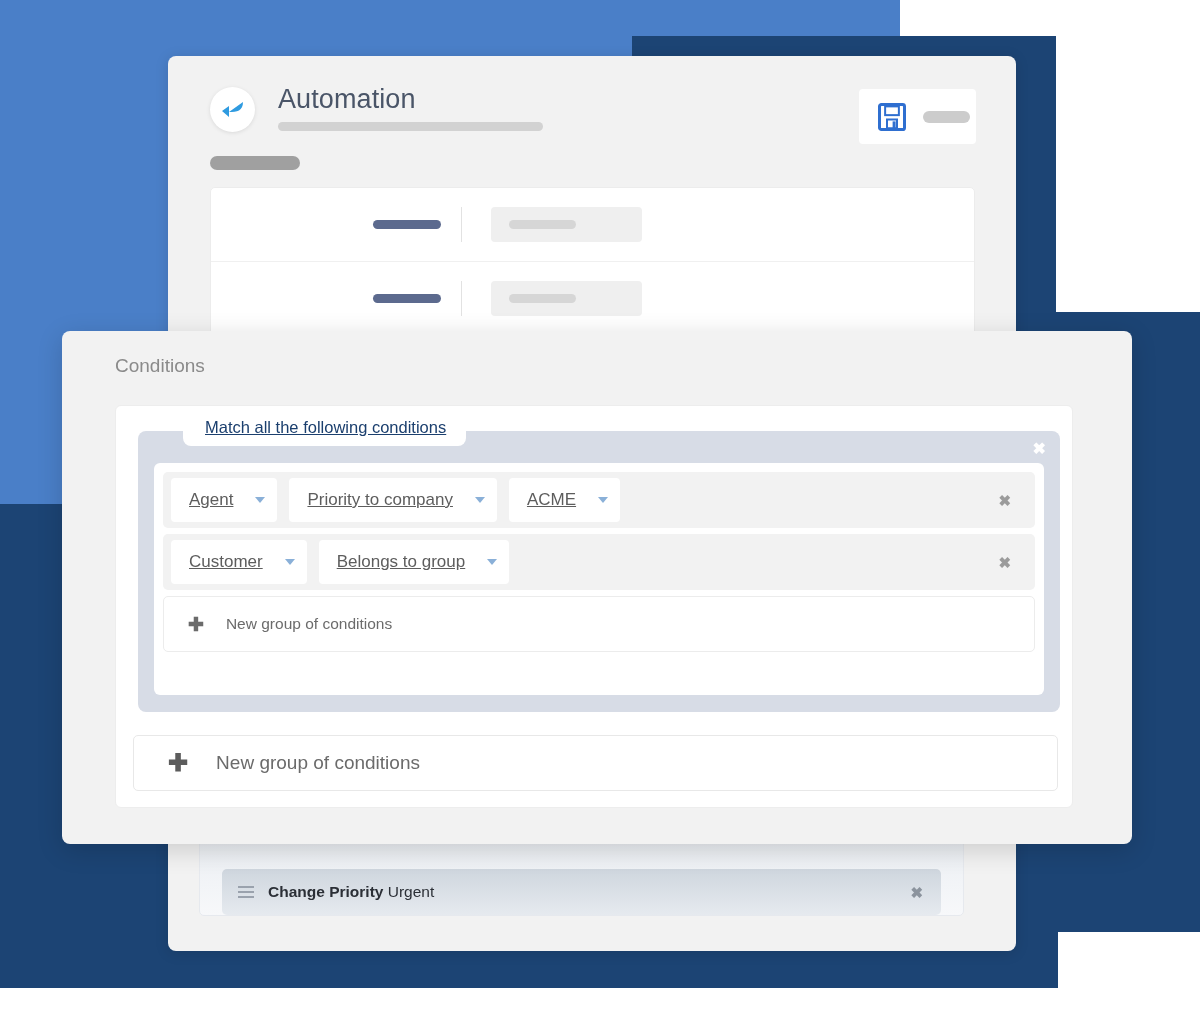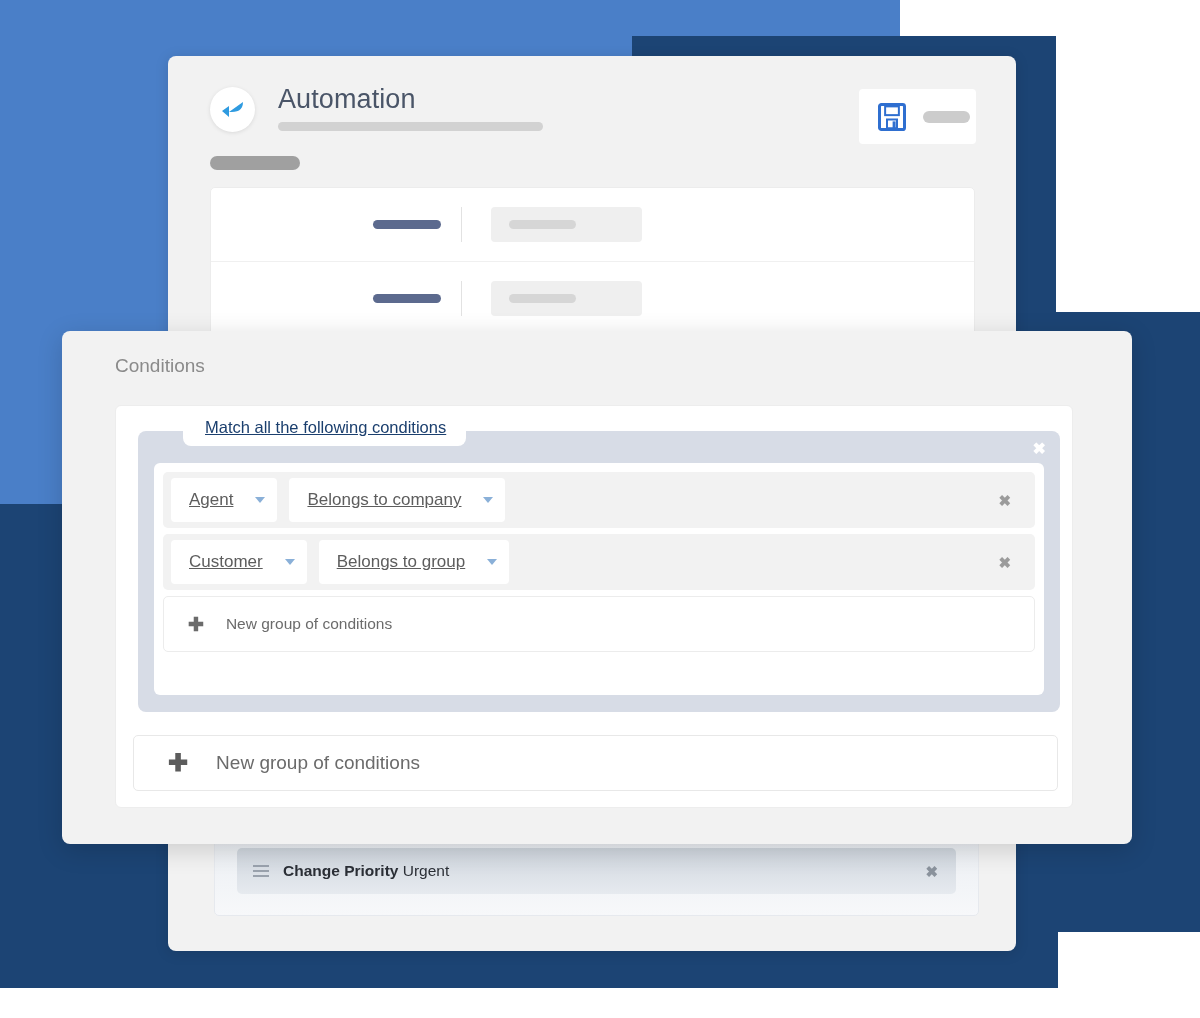--- a/index.html
+++ b/index.html
@@ -100,26 +100,26 @@
   }
   .skel-input {
     position: absolute; left: 280px; width: 151px; height: 35px;
     background: #efefef; border-radius: 4px;
     display: flex; align-items: center; padding-left: 18px;
   }
   .skel-input-pill { width: 67px; height: 9px; border-radius: 5px; background: #d6d6d6; }
 
   
   .action-area {
-    position: absolute; left: 46px; bottom: 35px;
+    position: absolute; left: 31px; bottom: 35px;
     width: 765px; height: 90px;
     background: linear-gradient(180deg,#e9edf2 0%, #f7f8fa 100%);
     border-radius: 5px;
     border: 1px solid #e6e9ee;
-    display: flex; align-items: center; justify-content: center;
+    display: flex; align-items: flex-end; justify-content: center;
   }
   .action-row {
     width: 719px; height: 46px;
     background: linear-gradient(180deg,#cfd6de 0%, #e6eaef 100%);
     border-radius: 5px;
     display: flex; align-items: center; padding: 0 16px;
     position: relative;
   }
   .drag-handle { display: flex; flex-direction: column; gap: 3px; margin-right: 14px; }
   .drag-handle i { display: block; width: 16px; height: 2px; background: #9aa2ad; }
@@ -299,21 +299,25 @@
         <div class="group-x">✖</div>
 
         <div class="group-inner">
 
           <div class="cond-row r1">
             <span class="sel">
               <span>Agent</span>
               <span class="caret"></span>
             </span>
             <span class="sel">
-              <span>Belongs to company</span>
+              <span>Priority to company</span>
+              <span class="caret"></span>
+            </span>
+            <span class="sel">
+              <span>ACME</span>
               <span class="caret"></span>
             </span>
             <span class="row-x">✖</span>
           </div>
 
           <div class="cond-row r2">
             <span class="sel">
               <span>Customer</span>
               <span class="caret"></span>
             </span>

